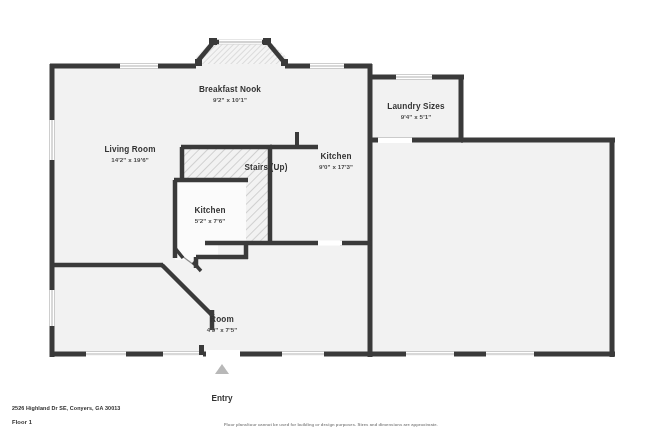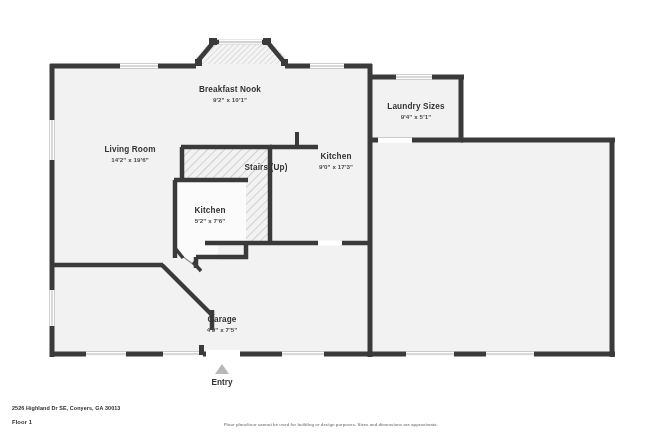--- a/index.html
+++ b/index.html
@@ -50,20 +50,21 @@
     display: block;
     margin-top: 1px;
   }
   .plain-label {
     position: absolute;
     font-size: 8.2px;
     font-weight: bold;
     color: #333333;
     text-align: center;
     white-space: nowrap;
+    margin-top: 16px;
   }
   #footer-address {
     position: absolute;
     left: 12px;
     top: 405px;
     font-size: 5.4px;
     font-weight: bold;
     color: #2b2b2b;
     letter-spacing: 0.1px;
     white-space: nowrap;
@@ -255,21 +256,21 @@
 
   <div class="room-label" style="left:172px; top:206px; width:76px;">
     <span class="room-name">Kitchen</span>
     <span class="room-dims">5'2" x 7'6"</span>
   </div>
 
 
 
 
   <div class="room-label" style="left:172px; top:315px; width:100px;">
-    <span class="room-name">Garage</span>
+    <span class="room-name">Room</span>
     <span class="room-dims">4'9" x 7'5"</span>
   </div>
 
   <div class="plain-label" style="left:182px; top:378px; width:80px;">Entry</div>
 
   <div id="footer-address">2526 Highland Dr SE, Conyers, GA 30013</div>
   <div id="footer-floor">Floor 1</div>
   <div id="footer-disclaimer">Floor plans/tour cannot be used for building or design purposes. Sizes and dimensions are approximate.</div>
 
 </div>

